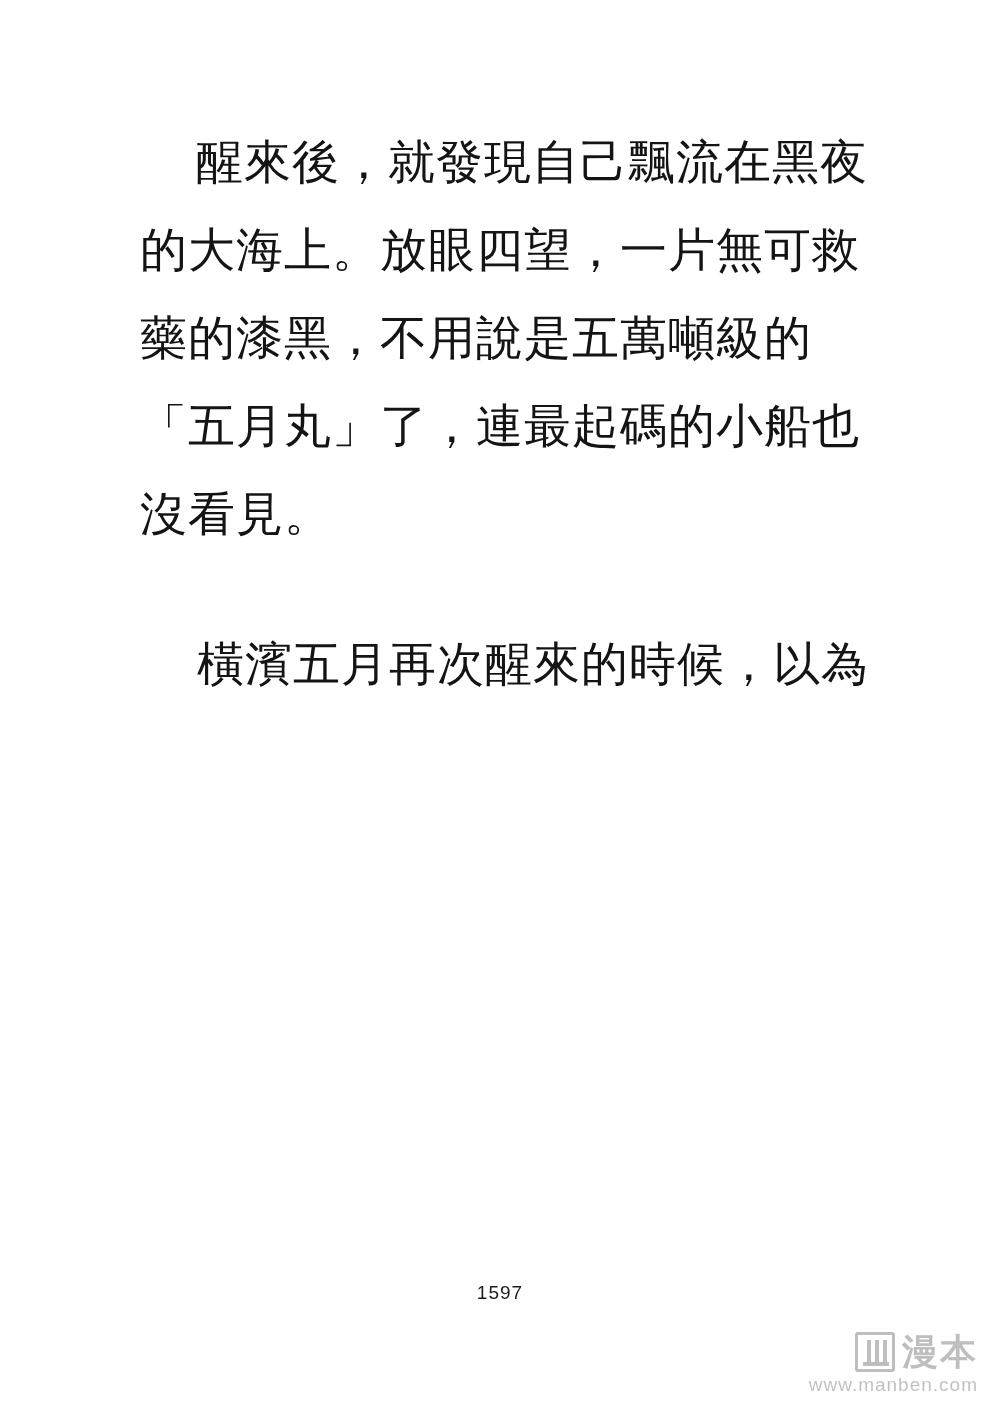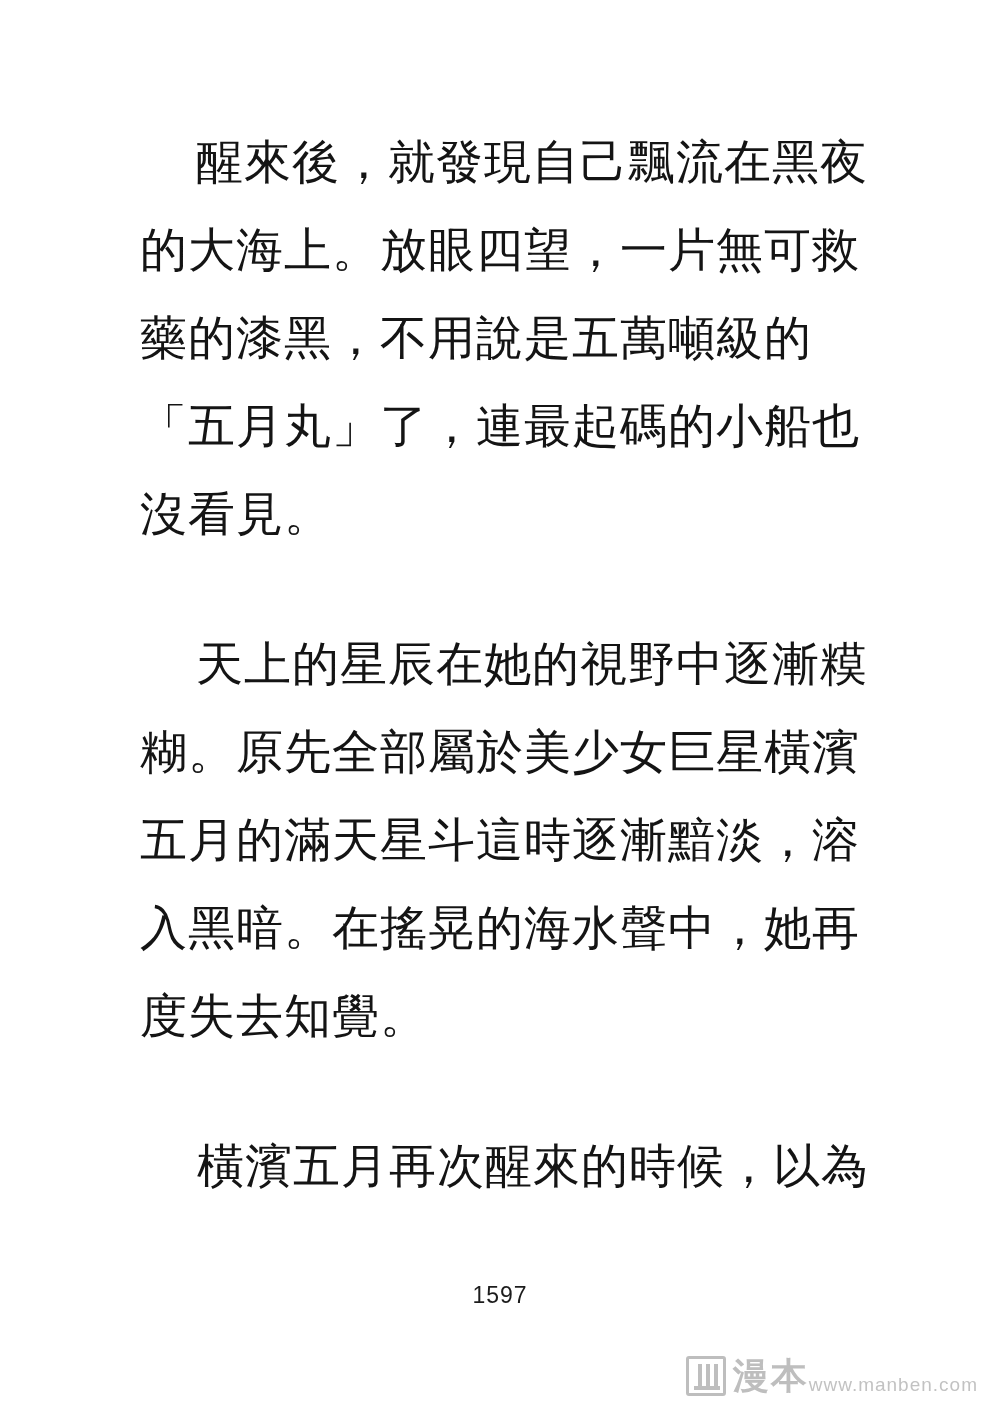--- a/index.html
+++ b/index.html
@@ -44,30 +44,31 @@
     margin-bottom: 0;
     text-align: center;
   }
 
   .page-number {
     position: absolute;
     left: 0;
     right: 0;
     top: 1282px;
     text-align: center;
-    font-size: 23px;
+    font-size: 19px;
     color: #1c1c1c;
     letter-spacing: 1px;
   }
 
   .watermark {
     position: absolute;
     right: 22px;
     bottom: 18px;
     display: flex;
+    flex-direction: column;
     align-items: flex-end;
     opacity: 0.92;
   }
 
   .wm-row {
     display: flex;
     align-items: center;
     gap: 7px;
   }
 
@@ -114,21 +115,20 @@
     margin-top: 2px;
   }
 </style>
 </head>
 <body>
 
 <div class="page">
 
   <div class="text-body">
     <p class="para">醒來後，就發現自己飄流在黑夜的大海上。放眼四望，一片無可救藥的漆黑，不用說是五萬噸級的「五月丸」了，連最起碼的小船也沒看見。</p>
-    <p class="para">天上的星辰在她的視野中逐漸糢糊。原先全部屬於美少女巨星橫濱五月的滿天星斗這時逐漸黯淡，溶入黑暗。在搖晃的海水聲中，她再度失去知覺。</p>
     <p class="para">橫濱五月再次醒來的時候，以為</p>
   </div>
 
   <div class="page-number">1597</div>
 
   <div class="watermark">
     <div class="wm-row">
       <span class="wm-mark"></span>
       <span class="wm-text">漫本</span>
     </div>

